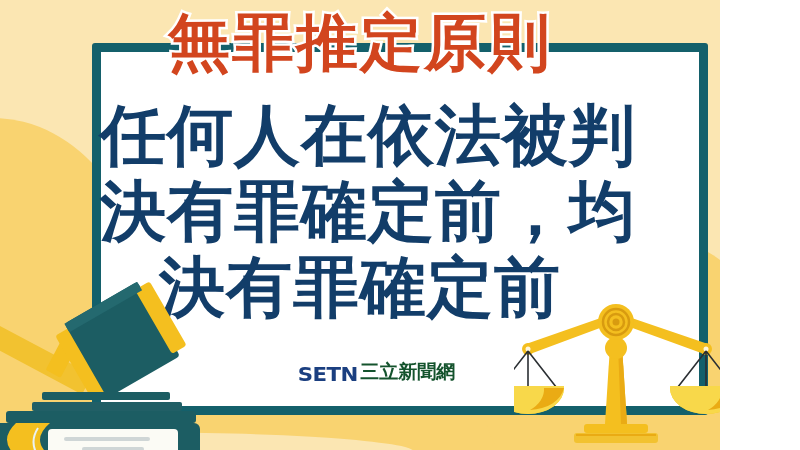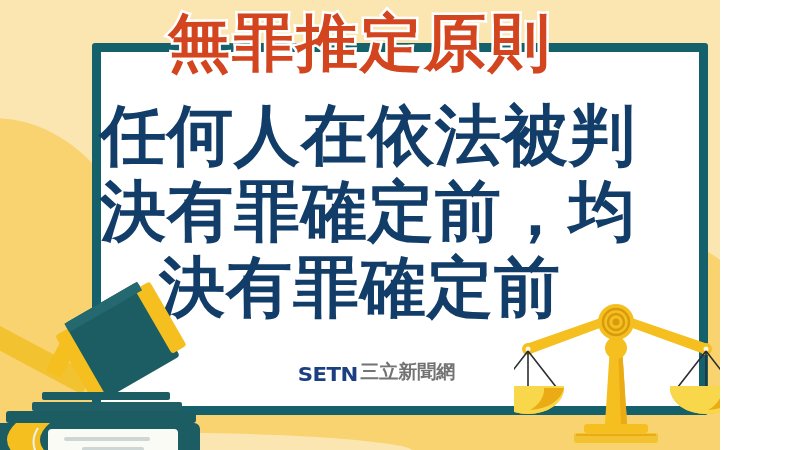--- a/index.html
+++ b/index.html
@@ -139,21 +139,21 @@
     font-size: 19px;
     letter-spacing: -0.5px;
     color: #1b3f80;
     transform: scaleX(1.12);
   }
   .logo-cn {
     font-family: "DejaVu Sans", "Liberation Sans", sans-serif;
     font-weight: 700;
     font-size: 19px;
     letter-spacing: 0px;
-    color: #737373;
+    color: #14532d;
   }
 
   
   .gavel-art {
     position: absolute;
     left: -10px;
     top: 282px;
     width: 250px;
     height: 172px;
     z-index: 35;

